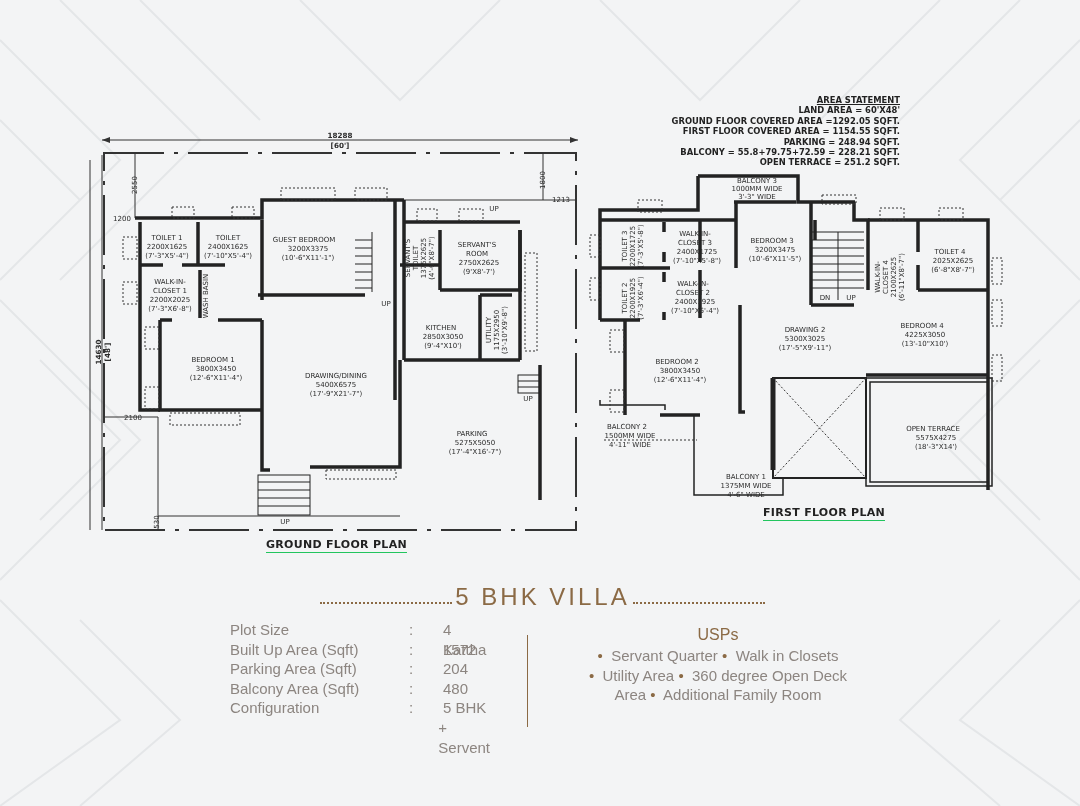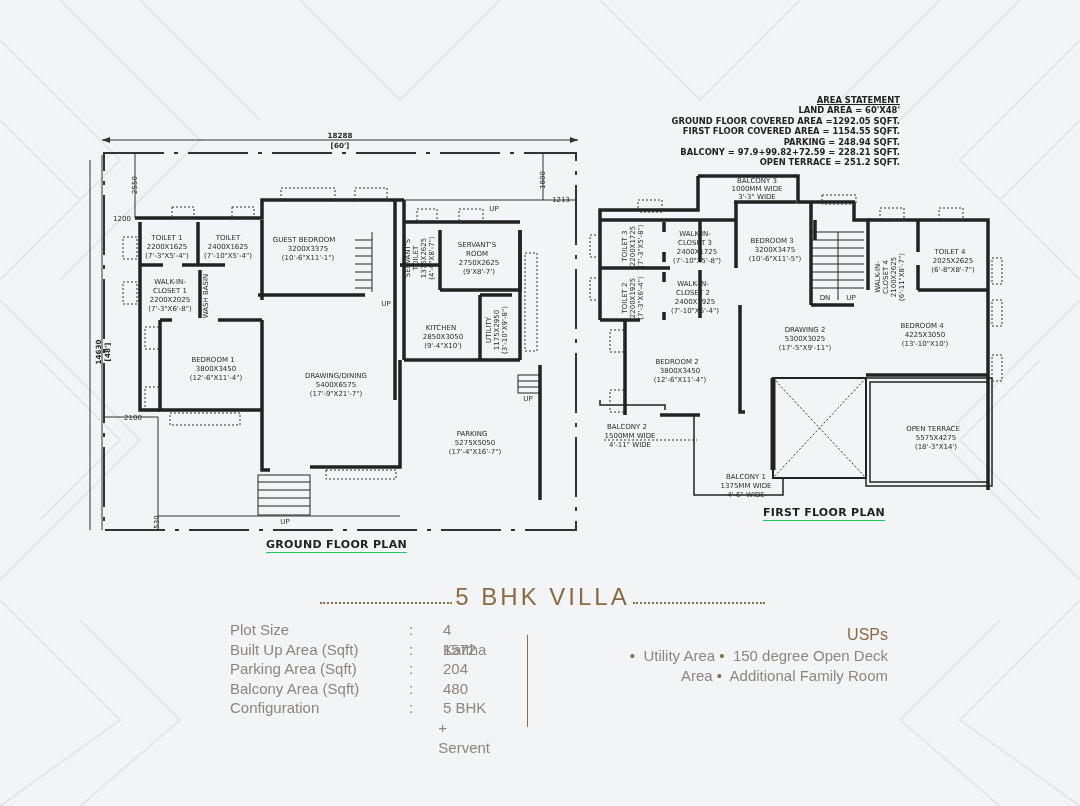--- a/index.html
+++ b/index.html
@@ -14,21 +14,21 @@
   .plan-title{position:absolute;font-size:11px;font-weight:bold;color:#222;letter-spacing:.3px;border-bottom:1px solid #22c55e;padding-bottom:1px;}
   .villa-title{position:absolute;left:320px;top:580px;width:445px;height:34px;display:flex;align-items:center;justify-content:center;gap:3px;}
   .villa-title .dots{flex:1;border-bottom:2px dotted #8b6a45;height:12px;}
   .villa-title .txt{font-family:"Liberation Sans",sans-serif;font-size:24px;color:#8b6a45;letter-spacing:3px;}
   .specs{position:absolute;left:230px;top:620px;width:260px;font-family:"Liberation Sans",sans-serif;font-size:15px;color:#8c8580;}
   .specs .row{display:flex;height:19.6px;line-height:19.6px;gap:14px;}
   .specs .lbl{width:165px;}
   .specs .sep{width:20px;}
   .specs .val{flex:1;}
   .vdivider{position:absolute;left:527px;top:635px;width:1px;height:92px;background:#8b6a45;}
-  .usps{position:absolute;left:548px;top:626px;width:340px;text-align:right;font-family:"Liberation Sans",sans-serif;color:#8c8580;font-size:15px;}
+  .usps{position:absolute;left:548px;top:626px;width:340px;text-align:center;font-family:"Liberation Sans",sans-serif;color:#8c8580;font-size:15px;}
   .usps .hd{color:#8b6a45;font-size:16px;margin-bottom:2px;}
   .usps .ln{line-height:19.6px;}
   .usps .b{color:#8b6a45;}
 </style>
 </head>
 <body>
 
 <svg class="bgpattern" viewBox="0 0 1080 806">
   <g stroke="#e4e6e8" stroke-width="2" fill="none">
     <path d="M0 40 L120 160 L0 280 M0 120 L80 200 L0 280 M60 0 L200 140 L60 280 M140 0 L260 120"></path>
@@ -38,21 +38,21 @@
     <path d="M300 0 L400 100 L500 0 M600 0 L700 100 L800 0"></path>
   </g>
 </svg>
 
 <div class="area-stmt">
   <div class="hd">AREA STATEMENT</div>
   <div>LAND AREA = 60'X48'</div>
   <div>GROUND FLOOR COVERED AREA =1292.05 SQFT.</div>
   <div>FIRST FLOOR COVERED AREA = 1154.55 SQFT.</div>
   <div>PARKING = 248.94 SQFT.</div>
-  <div>BALCONY = 97.9+99.82+72.59 = 228.21 SQFT.</div>
+  <div>BALCONY = 55.8+79.75+72.59 = 228.21 SQFT.</div>
   <div>OPEN TERRACE = 251.2 SQFT.</div>
 </div>
 
 <svg class="plan" viewBox="0 0 1080 560">
 
   <g>
 
     <g stroke="#333" stroke-width="1" fill="none">
       <line x1="102" y1="140" x2="578" y2="140"></line>
       <line x1="102" y1="155" x2="102" y2="530"></line>
@@ -307,15 +307,16 @@
       <span class="lbl"></span>
       <span class="sep"></span>
       <span class="val">+ Servent</span>
     </div>
 </div>
 
 <div class="vdivider"></div>
 
 <div class="usps">
   <div class="hd">USPs</div>
-  <div class="ln"><span class="b">•</span>&nbsp; <span>Utility Area</span> <span class="b">•</span>&nbsp; <span>150 degree Open Deck</span></div>
+  <div class="ln"><span class="b">•</span>&nbsp; <span>Servant Quarter</span> <span class="b">•</span>&nbsp; <span>Walk in Closets</span></div>
+  <div class="ln"><span class="b">•</span>&nbsp; <span>Utility Area</span> <span class="b">•</span>&nbsp; <span>360 degree Open Deck</span></div>
   <div class="ln"><span>Area</span> <span class="b">•</span>&nbsp; <span>Additional Family Room</span></div>
 </div>
 
 </body></html>

